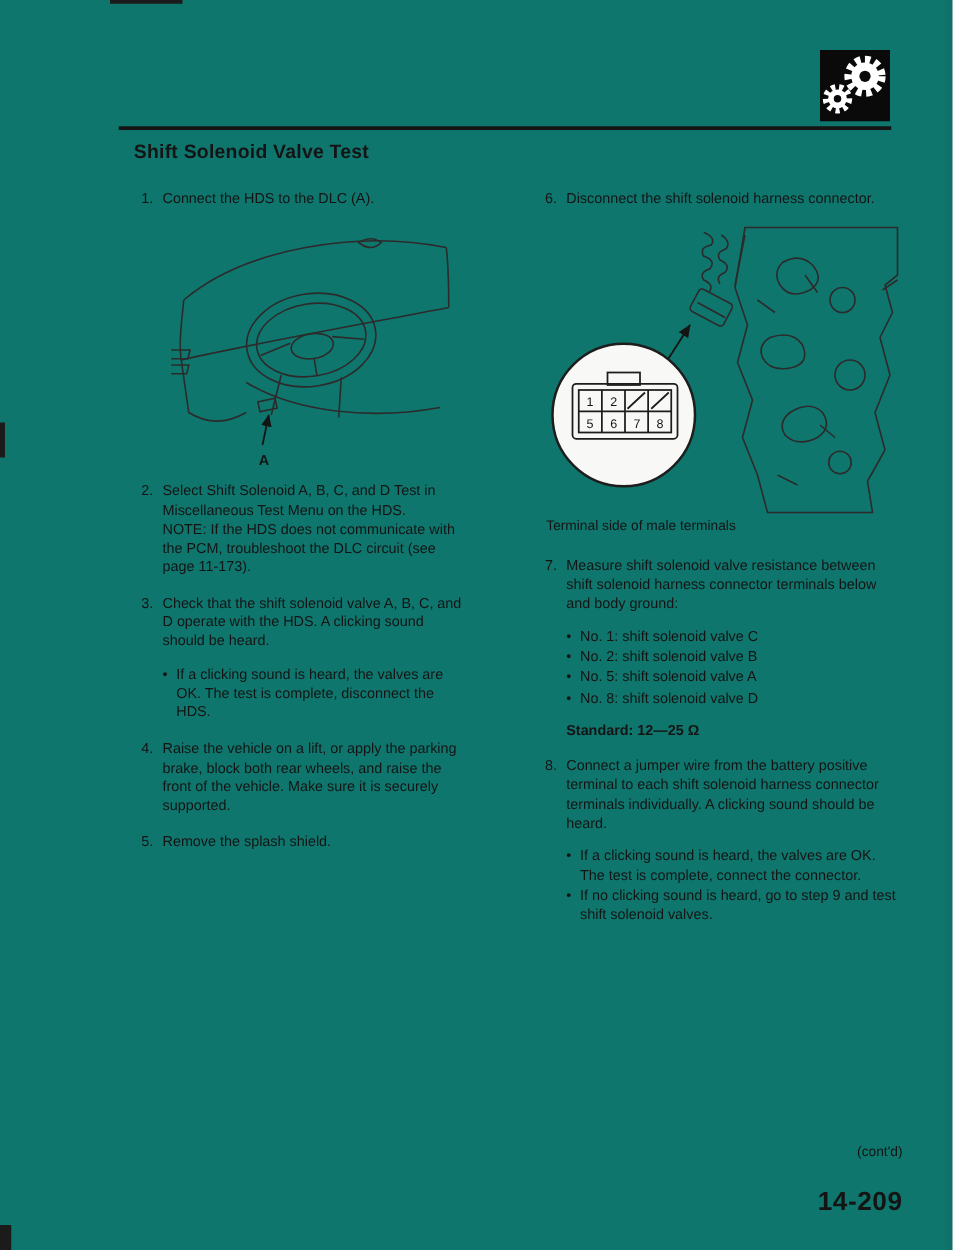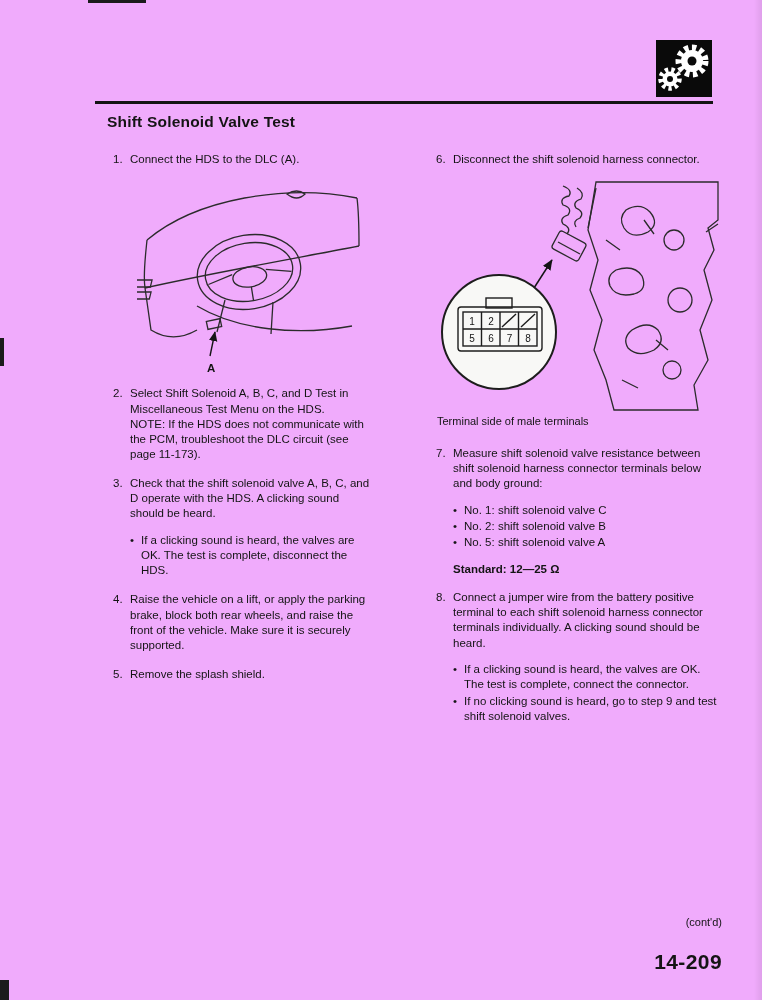--- a/index.html
+++ b/index.html
@@ -1,19 +1,19 @@
 <!DOCTYPE html>
 <html><head>
 <meta charset="utf-8">
 <style>
   * { margin:0; padding:0; box-sizing:border-box; }
   html,body { background:#e9e9e7; }
   .page {
     position:relative; width:762px; height:1000px;
-    background:#f0abfc; color:#141414; overflow:hidden;
+    background:#0f766e; color:#141414; overflow:hidden;
     font-family:"Liberation Sans", sans-serif;
   }
   .scan-edge-right { position:absolute; right:0; top:0; width:8px; height:100%;
     background:linear-gradient(to right, rgba(0,0,0,0), rgba(0,0,0,0.07)); }
   .scan-mark { position:absolute; background:#1b1b1b; }
   .logo-block { position:absolute; left:656px; top:40px; width:56px; height:57px; background:#0a0a0a; }
   .rule { position:absolute; left:95px; top:101px; width:618px; height:3px; background:#141414; }
   .title { position:absolute; left:107px; top:113px; font-size:15.5px; font-weight:bold; letter-spacing:0.2px; }
   .col { position:absolute; font-size:11.5px; line-height:1.33; }
   .col-left  { left:113px; top:152px; width:261px; }
@@ -201,20 +201,23 @@
         <div class="bullets">
           <div class="bullet">
               <span>No. 1: shift solenoid valve C</span>
             </div>
           <div class="bullet">
               <span>No. 2: shift solenoid valve B</span>
             </div>
           <div class="bullet">
               <span>No. 5: shift solenoid valve A</span>
             </div>
+          <div class="bullet">
+              <span>No. 8: shift solenoid valve D</span>
+            </div>
         </div>
         <p class="standard">Standard: 12—25 Ω</p>
       </div>
     </div>
 
     <div class="step">
       <span class="step-num">8.</span>
       <div class="step-body">
         <p>Connect a jumper wire from the battery positive terminal to each shift solenoid harness connector terminals individually. A clicking sound should be heard.</p>
         <div class="bullets">

